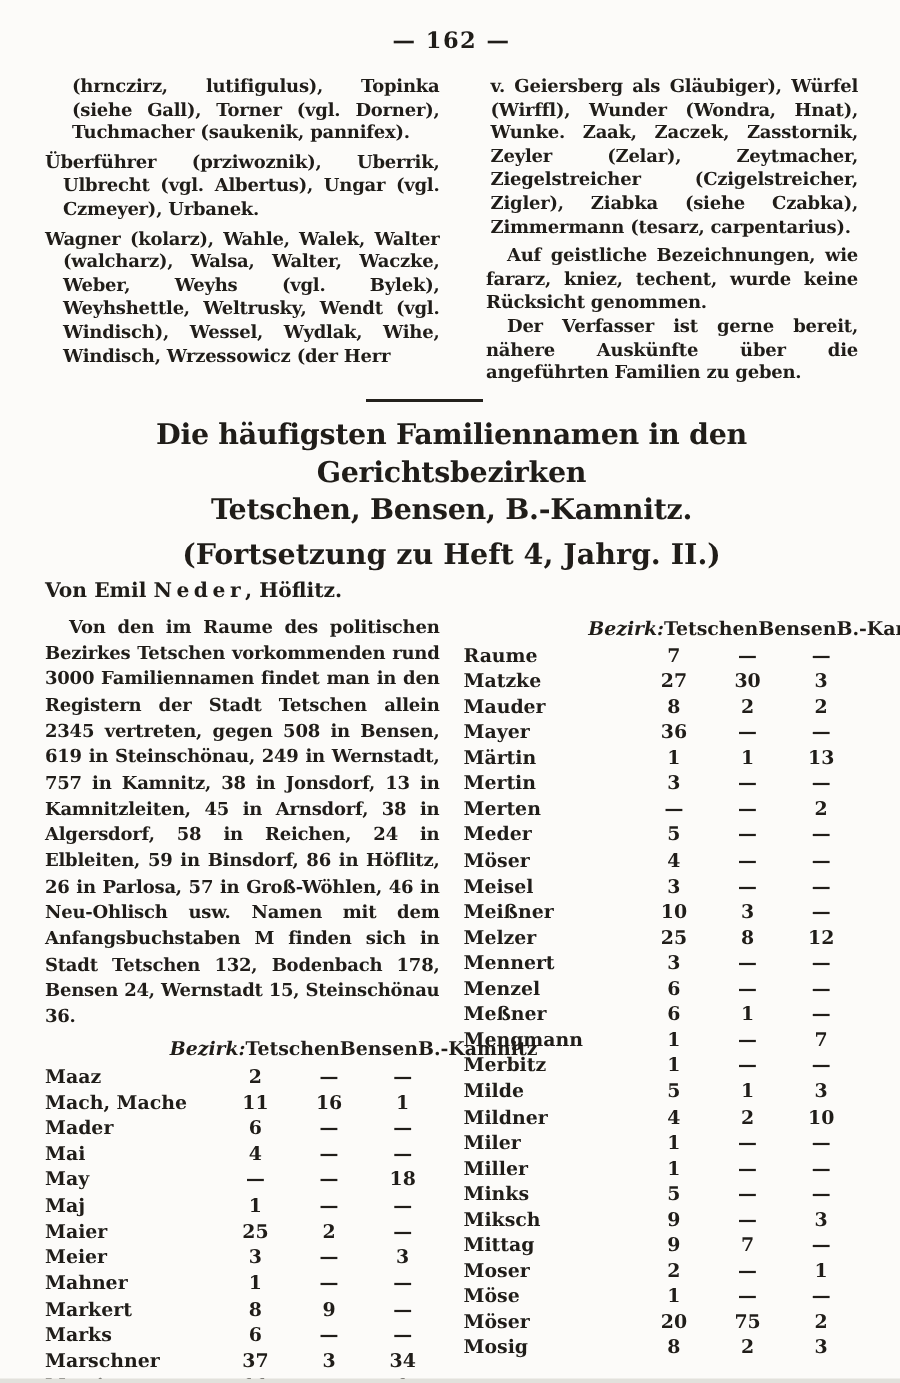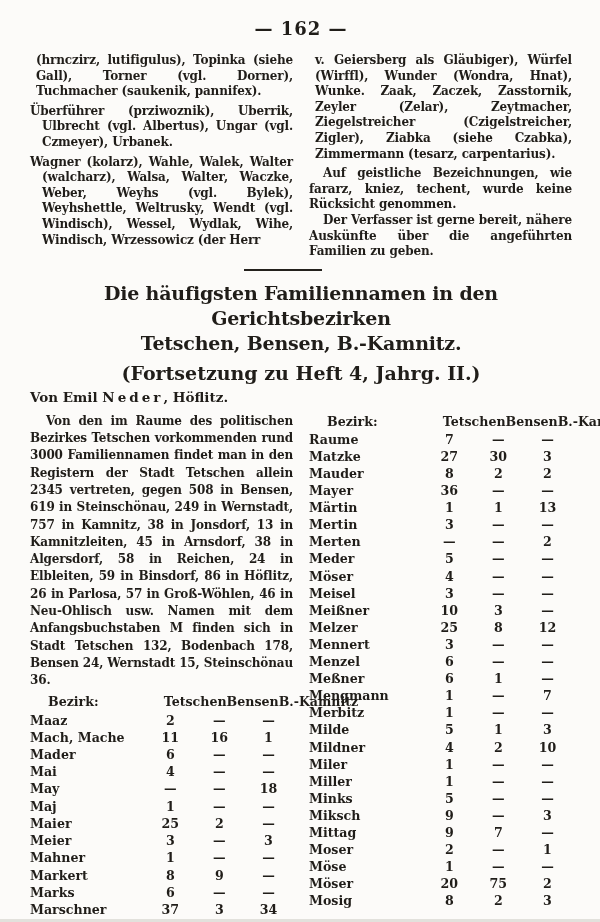--- a/index.html
+++ b/index.html
@@ -9,34 +9,34 @@
     margin:0 auto;
     background:#fcfbf9;
     color:#201d19;
     font-family:"DejaVu Serif","Liberation Serif",serif;
     overflow:hidden;
     box-sizing:border-box;
     padding:18px 28px 0 30px;
   }
   .page-number{
     text-align:center;
-    font-size:18px;
+    font-size:15px;
     font-weight:700;
     letter-spacing:1px;
     margin-bottom:14px;
   }
   .two-col{display:flex;gap:16px;}
   .col{flex:1 1 0;min-width:0;}
   
   .top-section{font-size:12px;line-height:15.6px;font-weight:700;text-align:justify;letter-spacing:-0.15px;}
   .top-section p{margin:0 0 4px 0;}
-  .top-section p.continuation{padding-left:6px;}
+  .top-section p.continuation{padding-left:6px;margin-left:12px;}
   .top-section p.hanging{padding-left:12px;text-indent:-12px;}
   .top-section p.plain{padding-left:0;}
-  .top-section p.indent{text-indent:14px;margin-bottom:0;}
+  .top-section p.indent{text-indent:14px;margin-bottom:0;margin-left:15px;}
   
   .section-rule{
     width:78px;height:2px;background:#24211d;
     margin:9px auto 10px auto;
     position:relative;left:-18px;
   }
   
   .article-title{
     text-align:center;
     font-size:19px;
@@ -67,21 +67,21 @@
     text-align:justify;
     text-indent:16px;
     letter-spacing:-0.15px;
     margin:0 0 4px 0;
   }
   
   .freq-table{width:100%;font-size:12.6px;font-weight:700;}
   .trow{display:flex;line-height:17.2px;}
   .trow .c-name{flex:0 0 44%;text-align:left;white-space:nowrap;overflow:hidden;}
   .trow .c-num{flex:1 1 0;text-align:center;white-space:nowrap;}
-  .thead .c-name{text-align:left;padding-left:18px;}
+  .thead .c-name{text-align:right;padding-left:18px;font-style:italic;}
   .thead{margin-bottom:1px;}
   .right-table .trow{line-height:17.1px;}
   
   .scan-edge{
     position:absolute;left:0;bottom:0;width:100%;height:3px;
     background:#e2e1dc;
   }
 </style>
 </head>
 <body>

